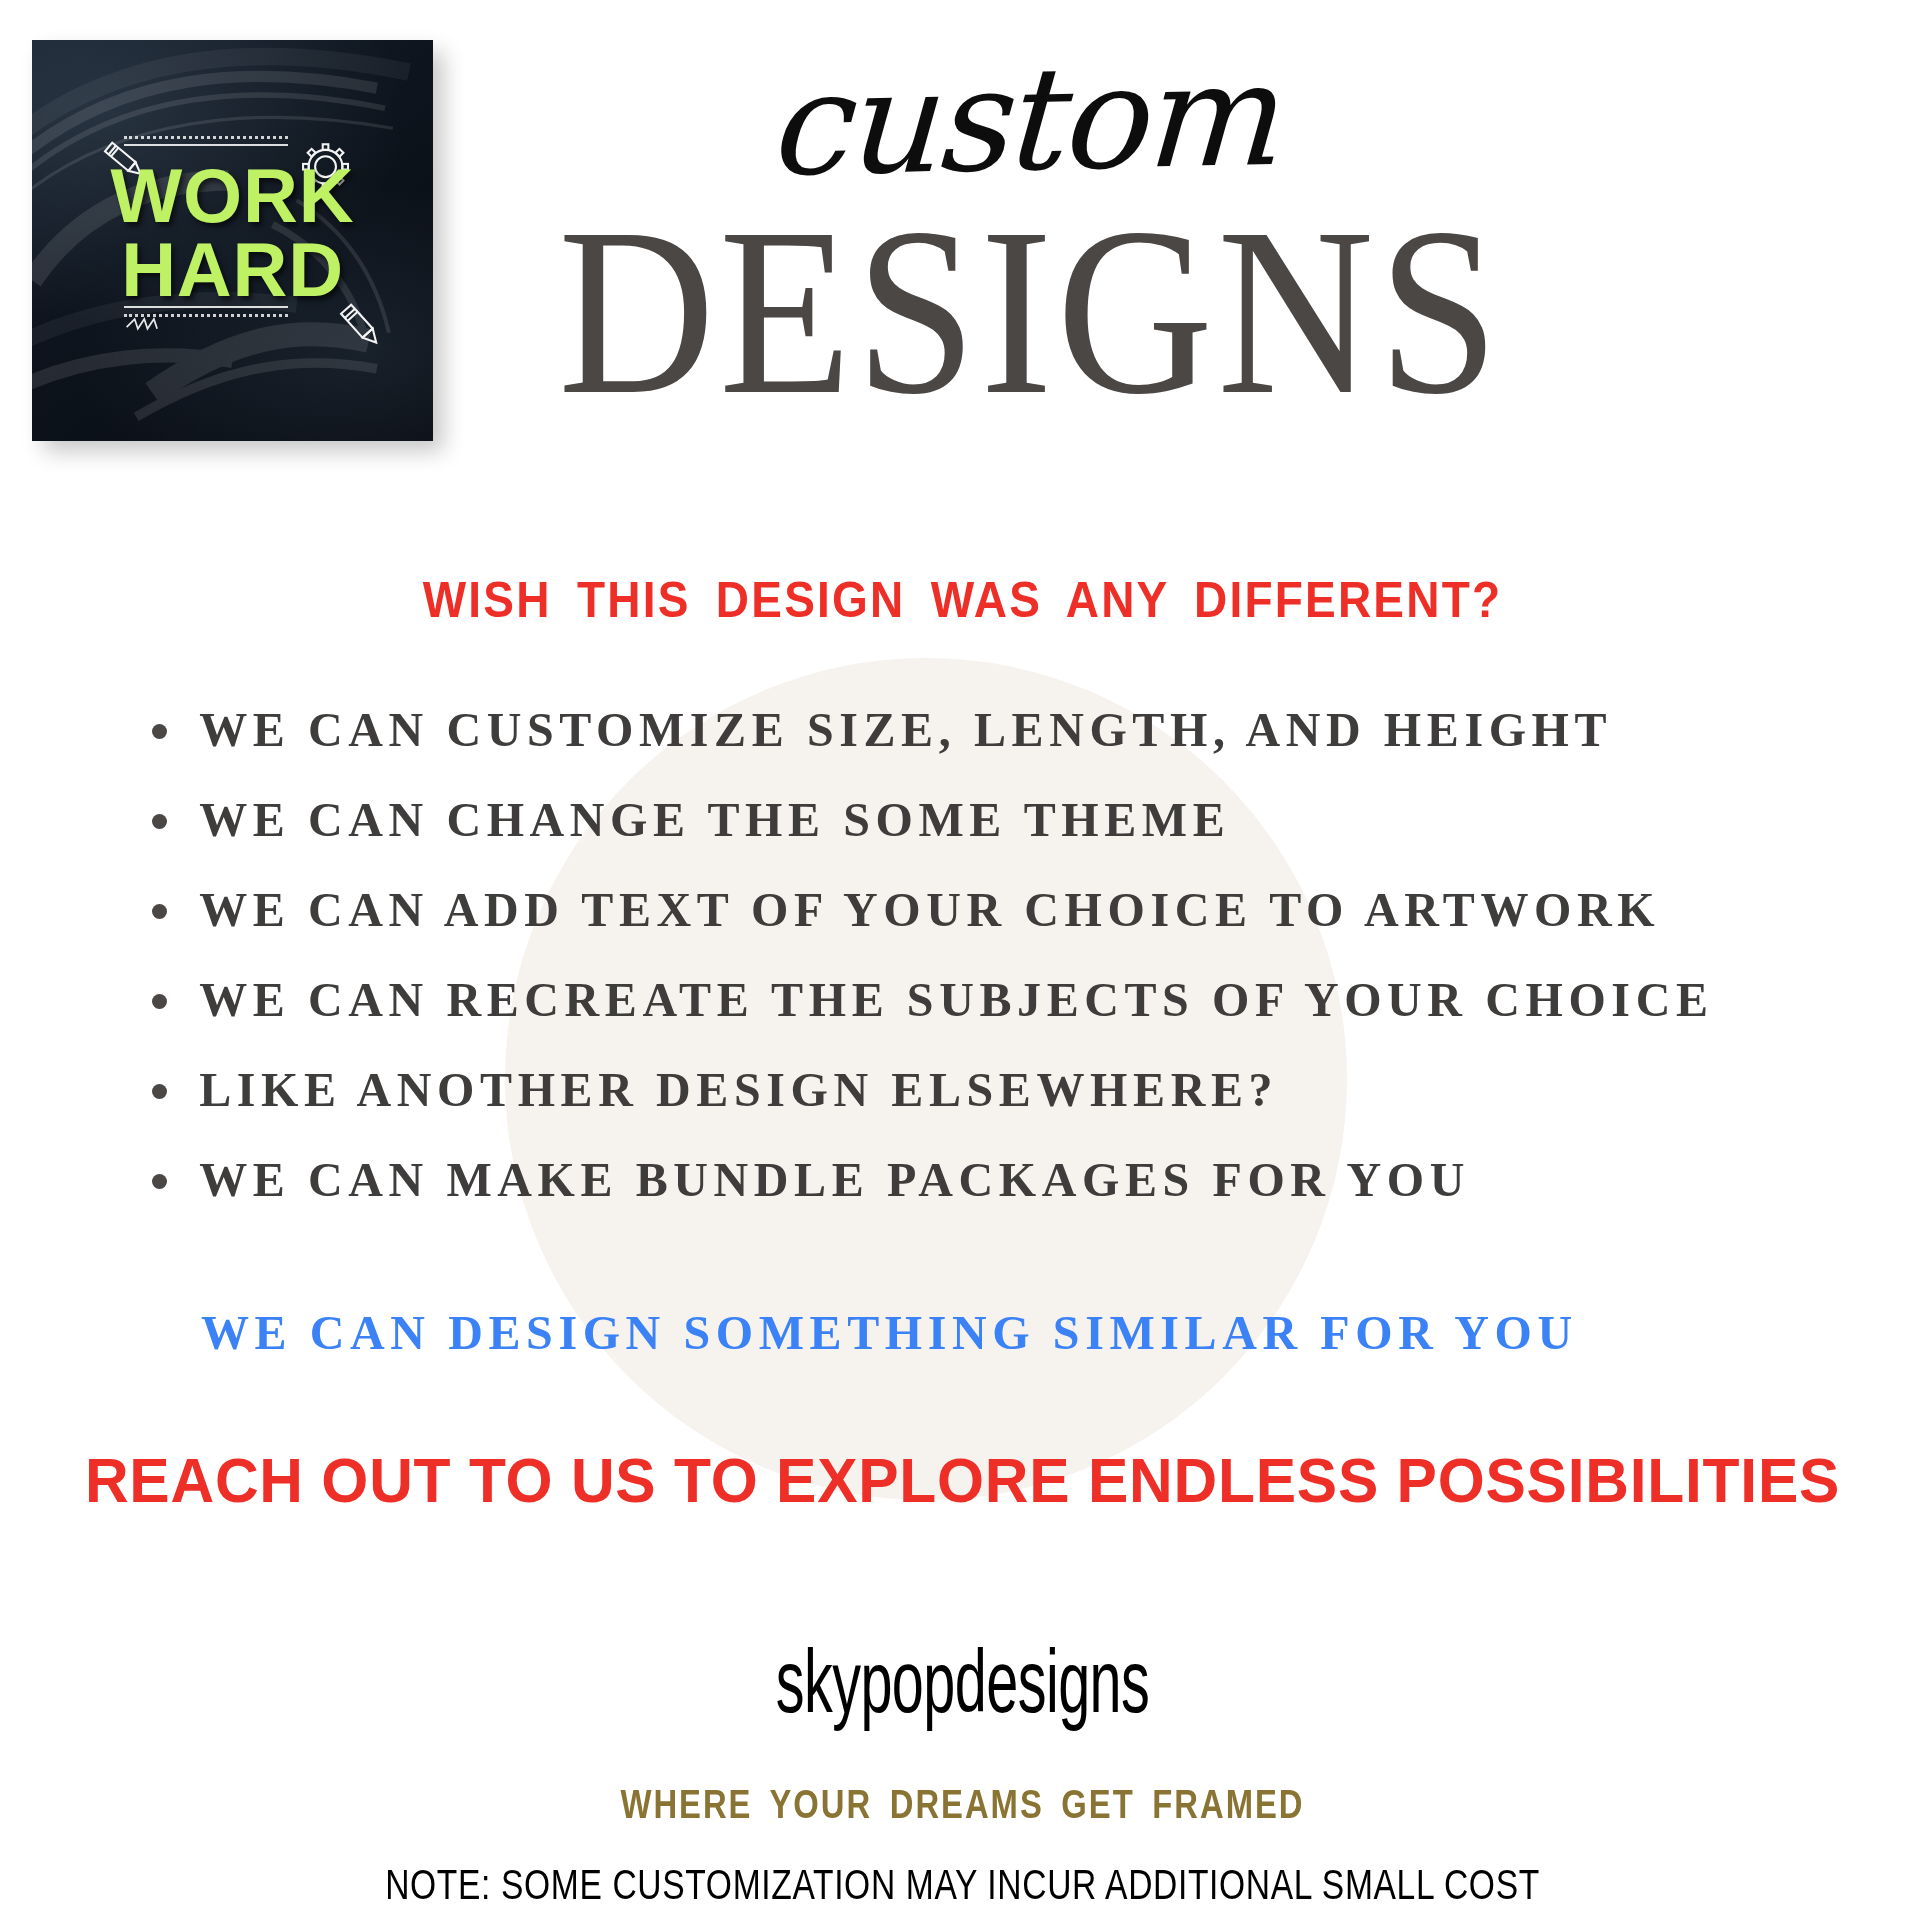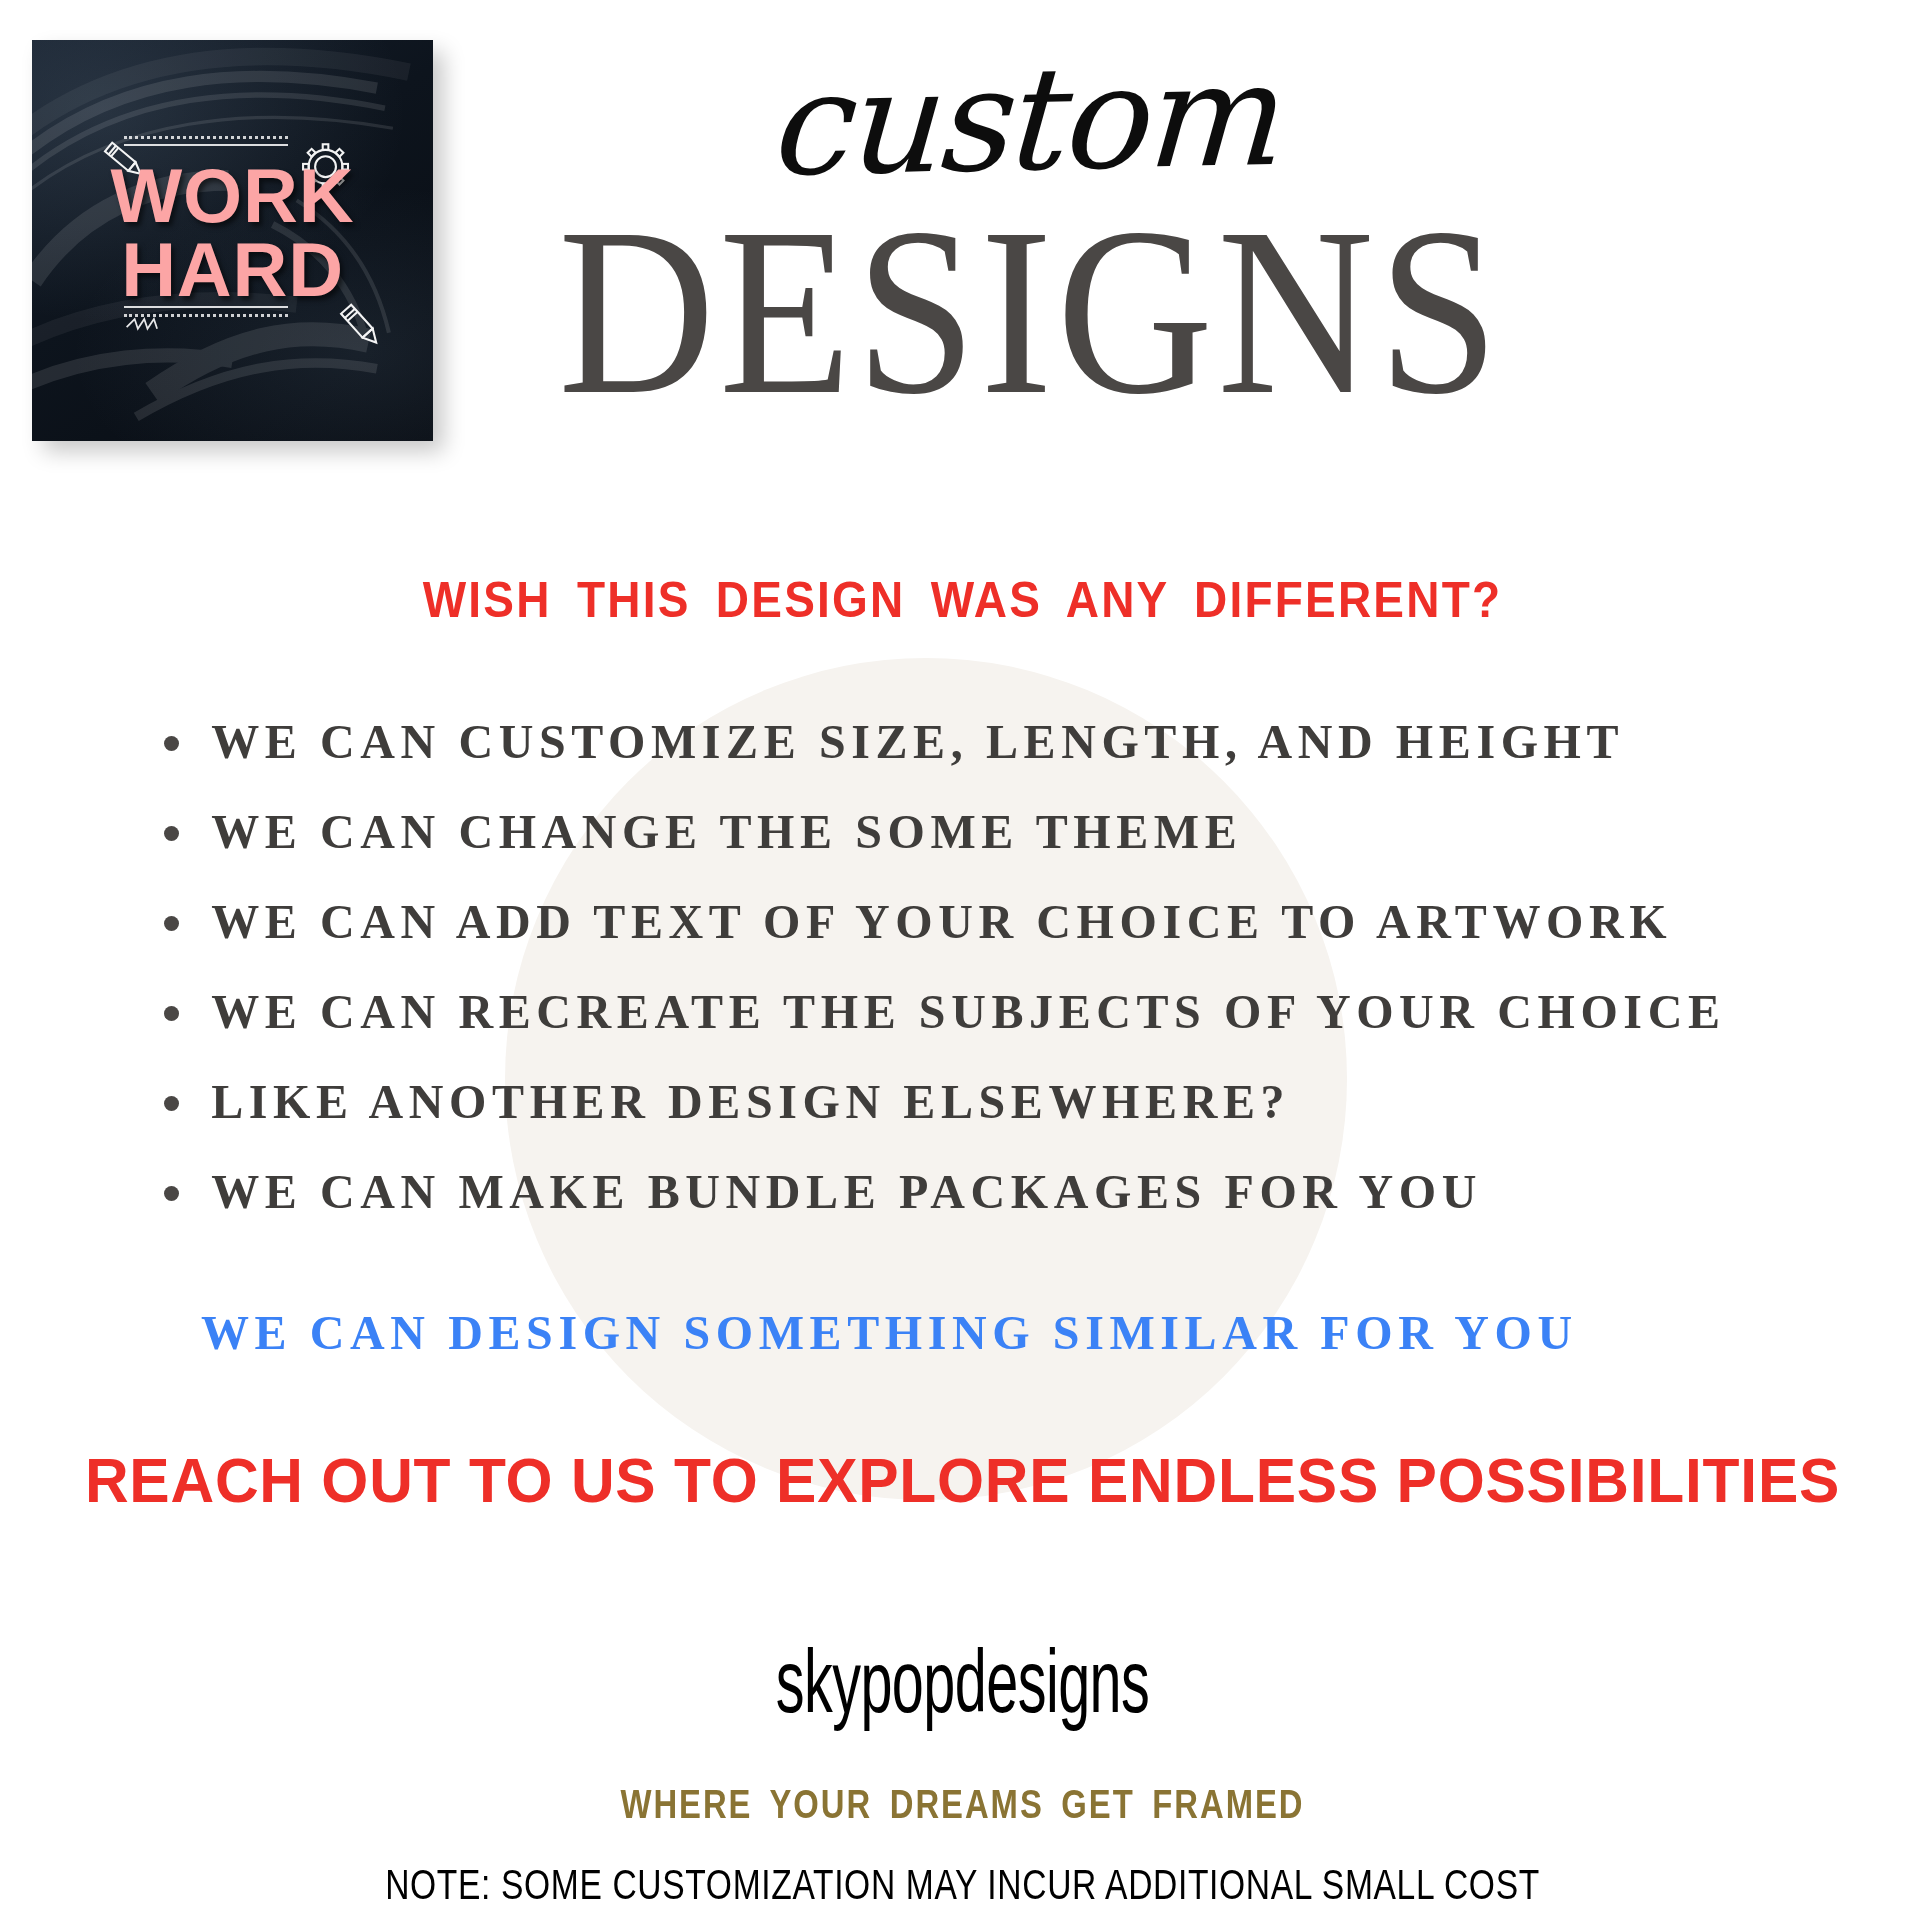--- a/index.html
+++ b/index.html
@@ -63,21 +63,21 @@
   #artwork-thumb .wh-text {
     position: absolute;
     left: 0; right: 0;
     top: 119px;
     text-align: center;
     font-family: "Liberation Sans", sans-serif;
     font-weight: bold;
     font-size: 76px;
     line-height: 0.97;
     letter-spacing: 0.8px;
-    color: #fca5a5;
+    color: #bef264;
     text-shadow: 3.2px 4px 5.6px rgba(0,0,0,0.55);
     z-index: 3;
   }
   #artwork-thumb .rule {
     position: absolute;
     left: 92px;
     width: 164px;
     height: 0;
     border-top: 2.4px solid rgba(255,255,255,0.85);
     z-index: 3;
@@ -144,21 +144,21 @@
   }
 
   
   #feature-list {
     position: absolute;
     left: 152px;
     top: 706px;
     width: 1700px;
     z-index: 4;
     list-style: none;
-    margin: 12px;
+    margin: 0;
     padding: 0;
   }
   #feature-list li {
     display: flex;
     align-items: flex-start;
     margin-bottom: 42px;
     font-family: "Liberation Serif", serif;
     font-weight: bold;
     font-size: 48px;
     line-height: 1;

